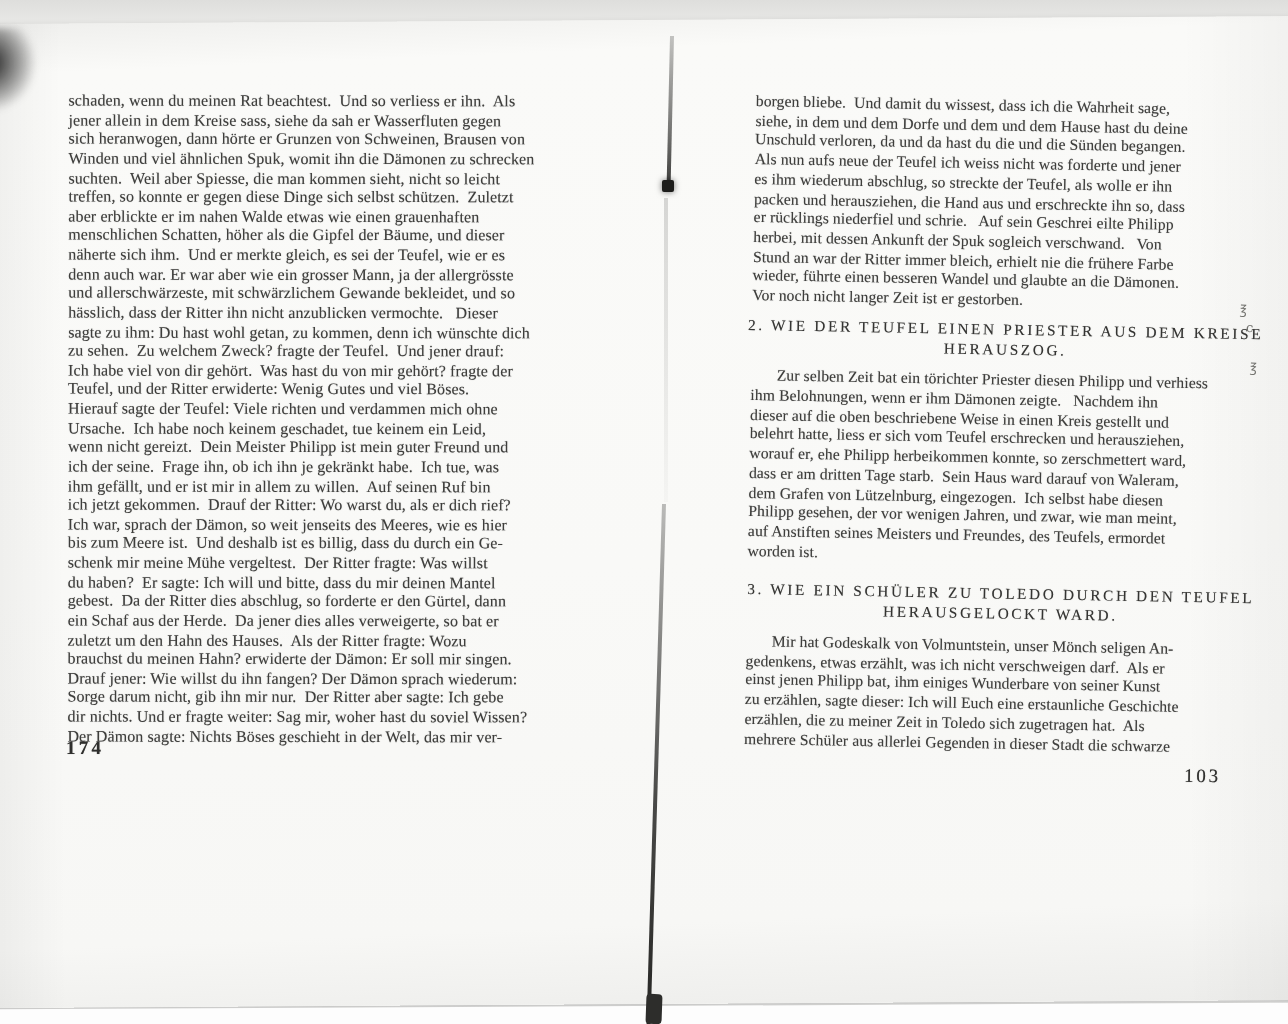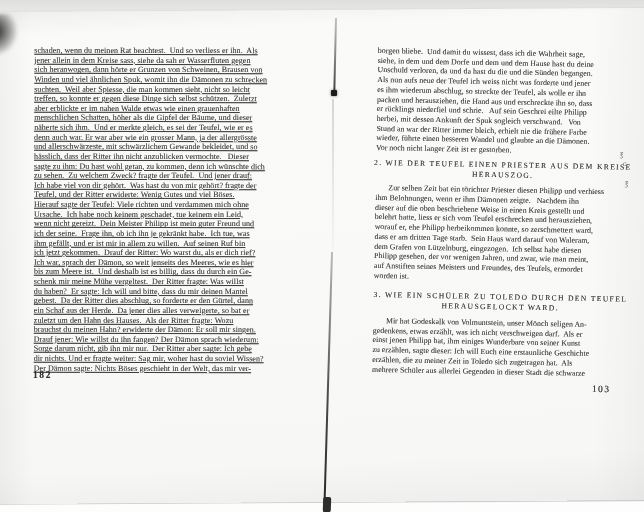--- a/index.html
+++ b/index.html
@@ -38,21 +38,21 @@
     background:linear-gradient(180deg,rgba(110,110,108,0.45),#4a4a48 55%,#232321);
     transform:rotate(1.7deg);transform-origin:top center;}
   .gutter-blob{position:absolute;left:323px;top:497px;width:8px;height:15px;
     background:#2d2d2b;border-radius:2px;transform:rotate(2deg);}
   
   .scan-text{
     color:#3e3e3c;white-space:pre;letter-spacing:0.05px;
     text-shadow:0 0 0.45px rgba(90,90,88,0.55);
   }
   .left-body{position:absolute;left:34px;top:46px;width:282px;
-    font-size:8px;line-height:9.62px;transform:rotate(0.1deg);text-decoration:underline;}
+    font-size:8px;line-height:9.62px;transform:rotate(0.1deg);}
   .left-pagenum{position:absolute;left:33px;top:370px;font-size:9.5px;
     letter-spacing:1.6px;font-weight:600;color:#2f2f2d;
     text-shadow:0 0 0.4px rgba(70,70,68,0.6);}
   .right-page{position:absolute;left:378px;top:46px;width:256px;
     transform:rotate(1.05deg);transform-origin:top left;}
   .right-body{font-size:7.8px;line-height:9.72px;}
   .indented{text-indent:13px;}
   .cont{margin-bottom:4px;}
   .sec-heading{
     color:#343432;white-space:pre;text-align:center;
@@ -113,21 +113,21 @@
 schenk mir meine Mühe vergeltest.  Der Ritter fragte: Was willst
 du haben?  Er sagte: Ich will und bitte, dass du mir deinen Mantel
 gebest.  Da der Ritter dies abschlug, so forderte er den Gürtel, dann
 ein Schaf aus der Herde.  Da jener dies alles verweigerte, so bat er
 zuletzt um den Hahn des Hauses.  Als der Ritter fragte: Wozu
 brauchst du meinen Hahn? erwiderte der Dämon: Er soll mir singen.
 Drauf jener: Wie willst du ihn fangen? Der Dämon sprach wiederum:
 Sorge darum nicht, gib ihn mir nur.  Der Ritter aber sagte: Ich gebe
 dir nichts. Und er fragte weiter: Sag mir, woher hast du soviel Wissen?
 Der Dämon sagte: Nichts Böses geschieht in der Welt, das mir ver-</div>
-  <div class="left-pagenum">182</div>
+  <div class="left-pagenum">174</div>
 
   <div class="right-page">
     <div class="right-body scan-text cont">borgen bliebe.  Und damit du wissest, dass ich die Wahrheit sage,
 siehe, in dem und dem Dorfe und dem und dem Hause hast du deine
 Unschuld verloren, da und da hast du die und die Sünden begangen.
 Als nun aufs neue der Teufel ich weiss nicht was forderte und jener
 es ihm wiederum abschlug, so streckte der Teufel, als wolle er ihn
 packen und herausziehen, die Hand aus und erschreckte ihn so, dass
 er rücklings niederfiel und schrie.   Auf sein Geschrei eilte Philipp
 herbei, mit dessen Ankunft der Spuk sogleich verschwand.   Von

